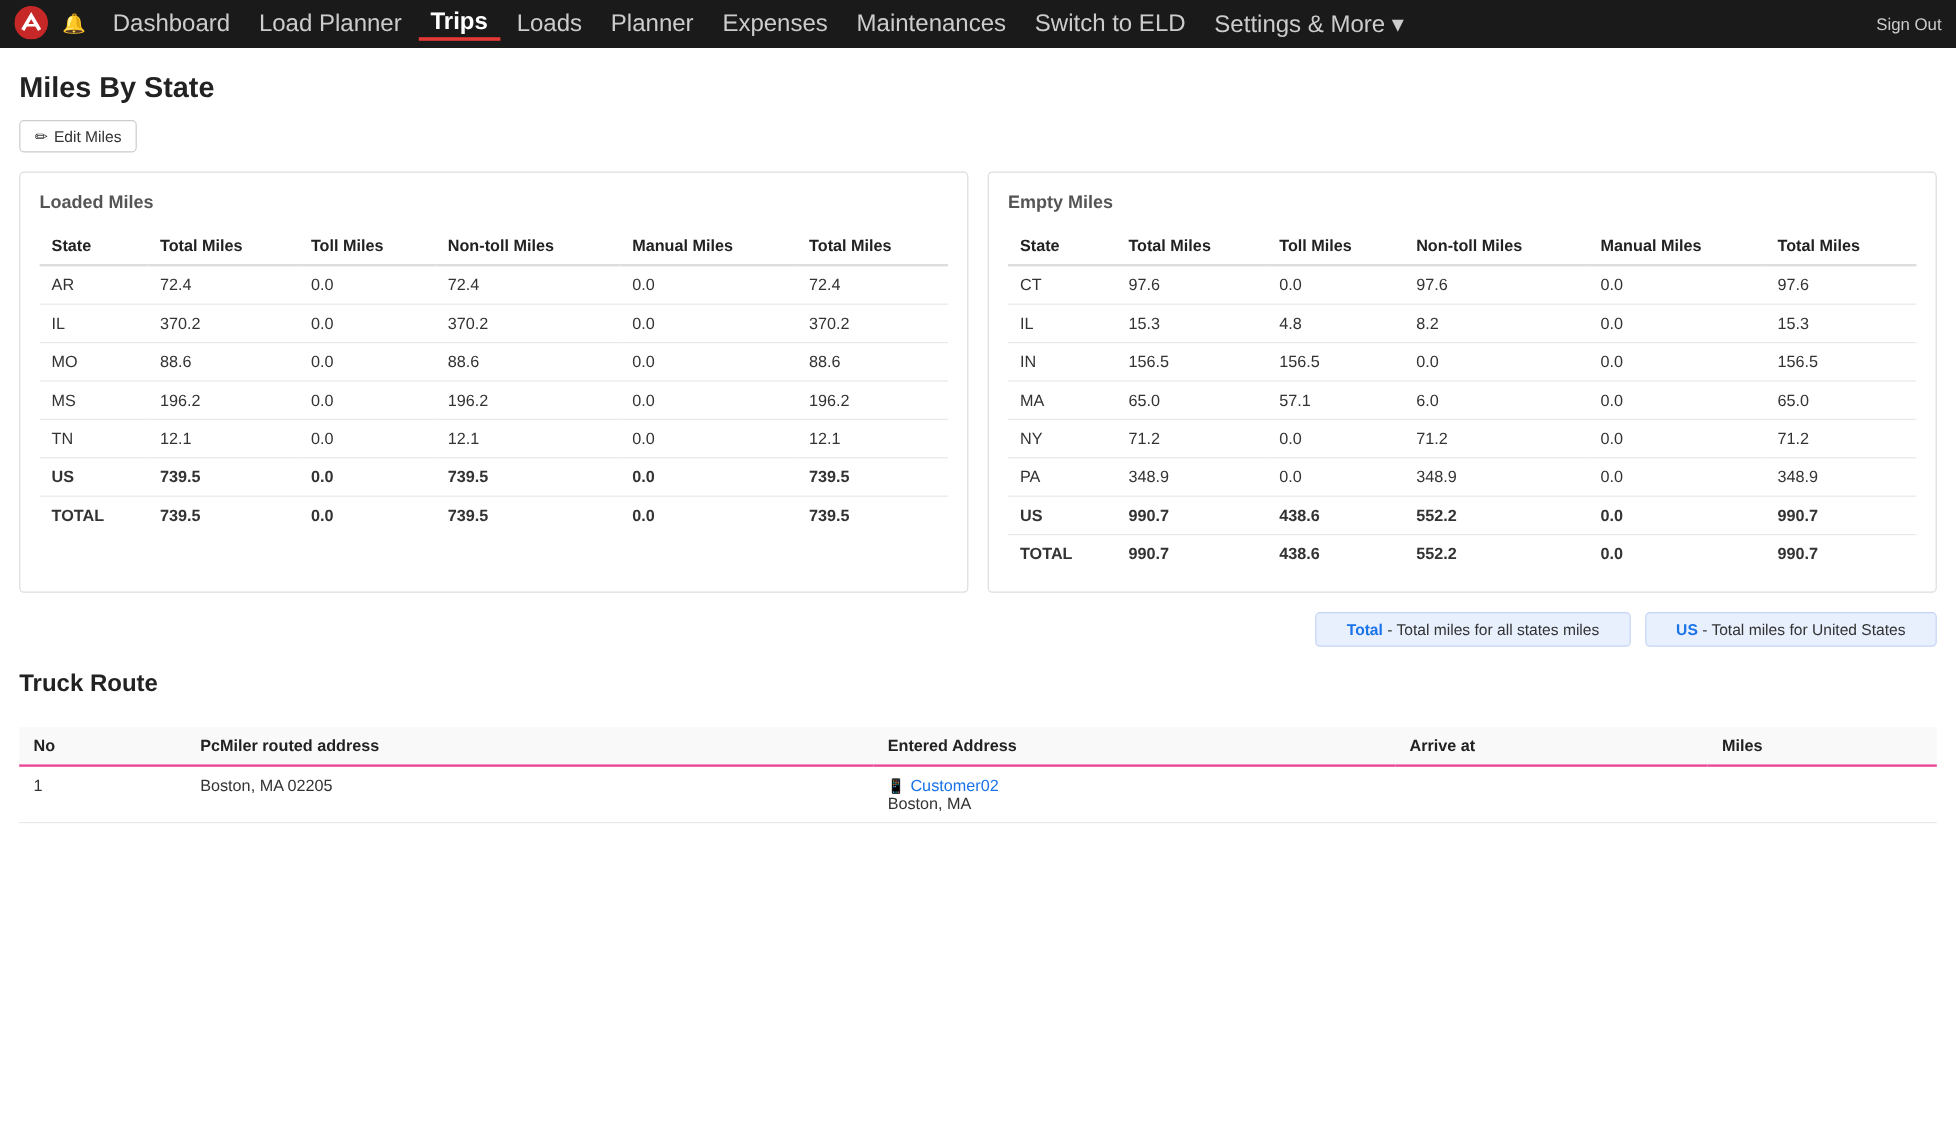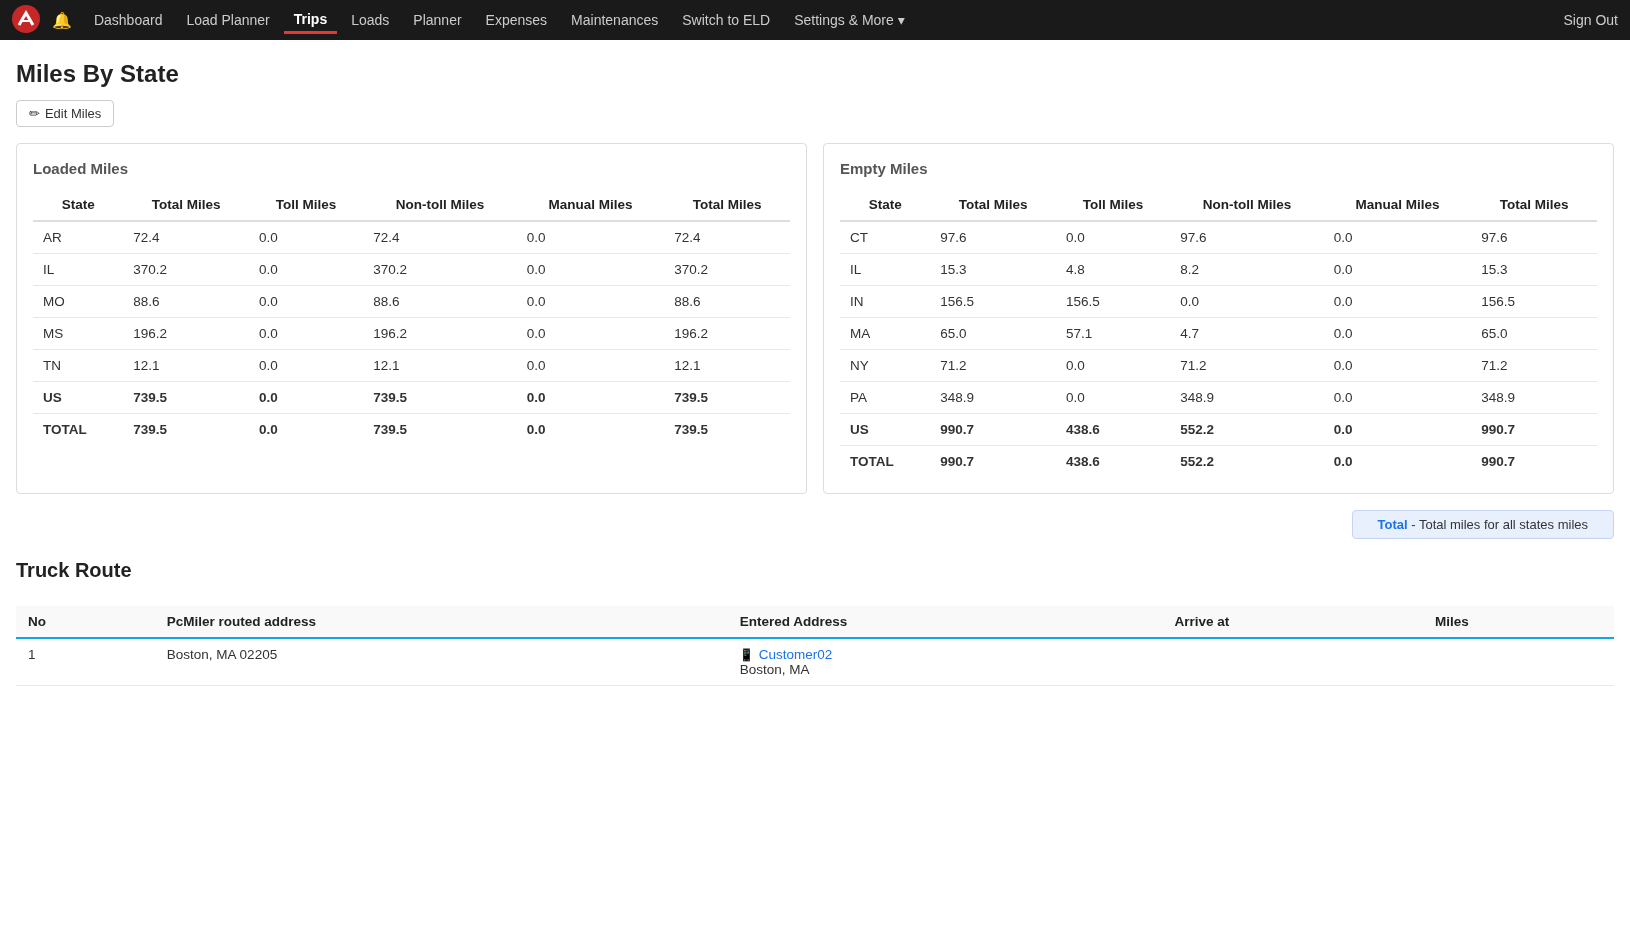--- a/index.html
+++ b/index.html
@@ -19,21 +19,21 @@
     }
     .navbar .brand svg { width: 28px; height: 28px; }
     .navbar .bell { color: #aaa; font-size: 16px; margin-right: 8px; }
     .nav-item {
       color: #ccc;
       text-decoration: none;
       padding: 0 10px;
       height: 28px;
       display: flex;
       align-items: center;
-      font-size: 14px;
+      font-size: 20px;
       cursor: pointer;
     }
     .nav-item.active {
       color: #fff;
       border-bottom: 3px solid #e53935;
       font-weight: bold;
     }
     .nav-right {
       margin-left: auto;
       color: #ccc;
@@ -83,21 +83,21 @@
       font-weight: bold;
       color: #555;
       margin-bottom: 12px;
     }
     table {
       width: 100%;
       border-collapse: collapse;
       font-size: 13.5px;
     }
     thead th {
-      text-align: center;
+      text-align: left;
       padding: 8px 10px;
       font-weight: bold;
       color: #222;
       border-bottom: 2px solid #ddd;
     }
     tbody tr {
       border-bottom: 1px solid #e8e8e8;
     }
     tbody tr:last-child { border-bottom: none; }
     tbody td {
@@ -135,21 +135,21 @@
     .route-table {
       width: 100%;
       border-collapse: collapse;
       font-size: 13.5px;
     }
     .route-table thead th {
       text-align: left;
       padding: 8px 12px;
       font-weight: bold;
       color: #222;
-      border-bottom: 2px solid #0ea5e9;
+      border-bottom: 2px solid #ec4899;
       background: #f9f9f9;
     }
     .route-table tbody td {
       padding: 8px 12px;
       border-bottom: 1px solid #e8e8e8;
       vertical-align: top;
     }
     .customer-link {
       color: #1a73e8;
       text-decoration: none;
@@ -306,21 +306,21 @@
               <td>156.5</td>
               <td>156.5</td>
               <td>0.0</td>
               <td>0.0</td>
               <td>156.5</td>
             </tr>
             <tr>
               <td>MA</td>
               <td>65.0</td>
               <td>57.1</td>
-              <td>4.7</td>
+              <td>6.0</td>
               <td>0.0</td>
               <td>65.0</td>
             </tr>
             <tr>
               <td>NY</td>
               <td>71.2</td>
               <td>0.0</td>
               <td>71.2</td>
               <td>0.0</td>
               <td>71.2</td>
@@ -352,20 +352,23 @@
           </tbody>
       </table>
     </div>
 
   </div>
 
   
   <div class="legend-row">
     <div class="legend-item">
       <strong>Total</strong><span> - Total miles for all states miles</span>
+    </div>
+    <div class="legend-item">
+      <strong>US</strong><span> - Total miles for United States</span>
     </div>
   </div>
 
   
   <div>
     <h2 class="section-title">Truck Route</h2>
     <table class="route-table">
       <thead>
         <tr>
           <th>No</th>

